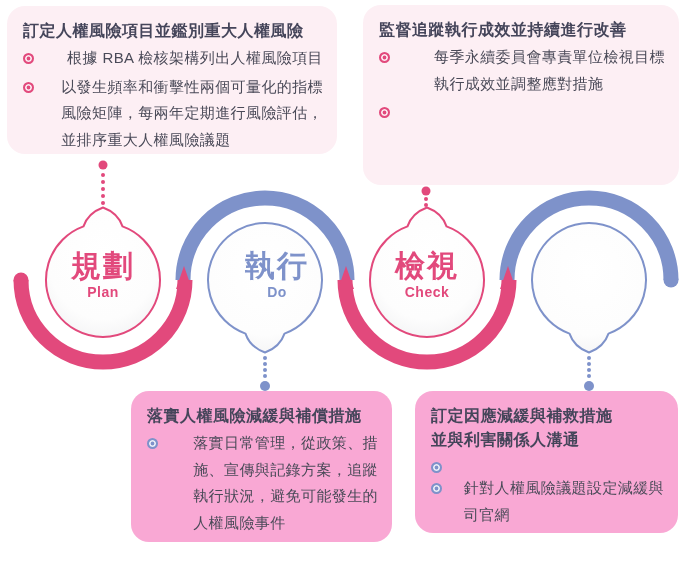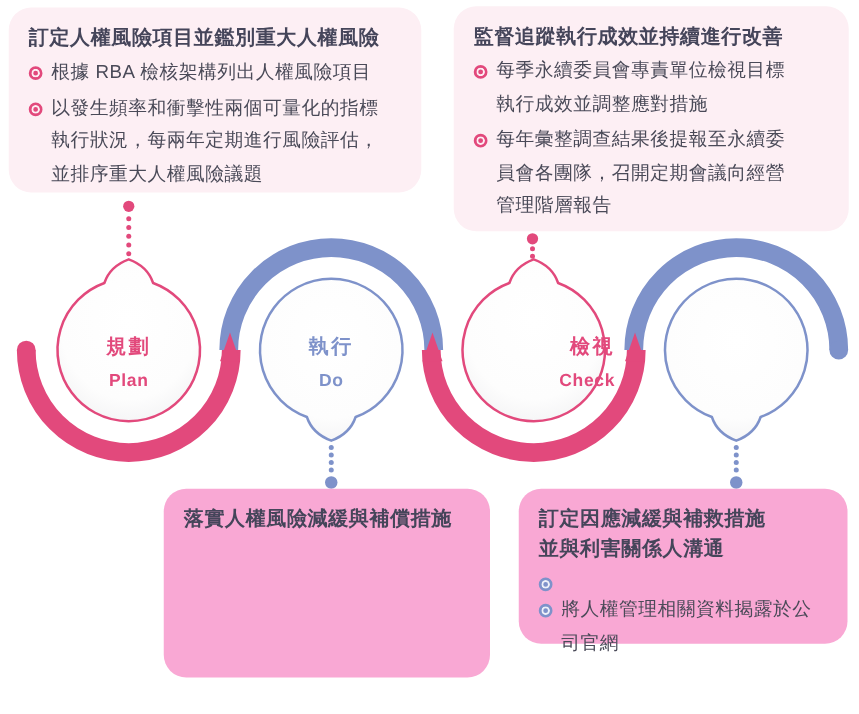--- a/index.html
+++ b/index.html
@@ -31,58 +31,59 @@
     line-height:24px;
     letter-spacing:0.5px;
     white-space:pre-line;
     color:#45455a;
     margin:0 0 2px 0;
   }
   .bullet-row{
     display:flex;
     align-items:flex-start;
     margin:2px 0 0 0;
+    justify-content:space-between;
   }
   .bullet-icon{
     flex:0 0 auto;
     width:7px;height:7px;
     border-radius:50%;
     margin:8px 7px 0 0;
     box-sizing:content-box;
   }
   .pink .bullet-icon{border:2.5px solid #e2497c;background:#e2497c;box-shadow:inset 0 0 0 1.6px #fdeff4;}
   .blue .bullet-icon{border:2.5px solid #7e92ca;background:#7e92ca;box-shadow:inset 0 0 0 1.6px #eef1f9;}
   .bullet-text{
     font-size:15px;
     line-height:26.5px;
     letter-spacing:0.4px;
     white-space:pre-line;
     color:#4a4a58;
   }
   #box-plan{left:7px;top:6px;width:330px;height:148px;}
   #box-check{left:363px;top:5px;width:316px;height:180px;}
   #box-do{left:131px;top:391px;width:261px;height:151px;}
-  #box-act{left:415px;top:391px;width:263px;height:124px;}
+  #box-act{left:415px;top:391px;width:263px;height:142px;}
 
   
   .stage-label{
     position:absolute;
     width:130px;
     top:252px;
     text-align:center;
     z-index:3;
     font-weight:bold;
   }
-  .stage-label .zh{font-size:16px;line-height:28px;letter-spacing:2px;margin-top:12px;}
+  .stage-label .zh{font-size:30px;line-height:28px;letter-spacing:2px;}
   .stage-label .en{font-size:14px;line-height:24px;letter-spacing:0.5px;}
   .stage-label.pink{color:#e2497c;}
   .stage-label.blue{color:#7e92ca;}
   #label-plan{left:38px;}
-  #label-do{left:200px;}
-  #label-check{left:362px;text-align:right;}
+  #label-do{left:212px;}
+  #label-check{left:362px;}
   #label-act{left:524px;}
 
   
   .arc-pink{stroke:#e2497c;stroke-width:15;fill:none;}
   .arc-blue{stroke:#7e92ca;stroke-width:15;fill:none;}
   .cap-pink{fill:#e2497c;}
   .cap-blue{fill:#7e92ca;}
   .bubble-pink{fill:url(#bubbleGrad);stroke:#e2497c;stroke-width:2;stroke-linejoin:round;}
   .bubble-blue{fill:url(#bubbleGrad);stroke:#7e92ca;stroke-width:2;stroke-linejoin:round;}
   .dot-pink{fill:#e2497c;}
@@ -174,50 +175,54 @@
 
   <div class="info-box pink" id="box-plan">
     <div class="box-title">訂定人權風險項目並鑑別重大人權風險</div>
     <div class="bullet-row">
       <span class="bullet-icon"></span>
       <span class="bullet-text">根據 RBA 檢核架構列出人權風險項目</span>
     </div>
     <div class="bullet-row">
       <span class="bullet-icon"></span>
       <span class="bullet-text">以發生頻率和衝擊性兩個可量化的指標
-執行狀況，每兩年定期進行風險評估，
+風險矩陣，每兩年定期進行風險評估，
 並排序重大人權風險議題</span>
     </div>
   </div>
 
   <div class="info-box pink" id="box-check">
     <div class="box-title">監督追蹤執行成效並持續進行改善</div>
     <div class="bullet-row">
       <span class="bullet-icon"></span>
       <span class="bullet-text">每季永續委員會專責單位檢視目標
 執行成效並調整應對措施</span>
     </div>
     <div class="bullet-row">
       <span class="bullet-icon"></span>
-      <span class="bullet-text">每年彙整調查結果後提報至永續委
-員會各團隊，召開定期會議向經營
-管理階層報告</span>
     </div>
   </div>
 
   <div class="info-box blue" id="box-do">
     <div class="box-title">落實人權風險減緩與補償措施</div>
+    <div class="bullet-row">
+      <span class="bullet-icon"></span>
+      <span class="bullet-text">落實日常管理，從政策、措
+施、宣傳與記錄方案，追蹤
+執行狀況，避免可能發生的
+人權風險事件</span>
+    </div>
   </div>
 
   <div class="info-box blue" id="box-act">
     <div class="box-title">訂定因應減緩與補救措施
 並與利害關係人溝通</div>
     <div class="bullet-row">
       <span class="bullet-icon"></span>
     </div>
     <div class="bullet-row">
       <span class="bullet-icon"></span>
-      <span class="bullet-text">將人權管理相關資料揭露於公
+      <span class="bullet-text">針對人權風險議題設定減緩與
 司官網</span>
     </div>
   </div>
 
 </div>
 
 </body></html>

